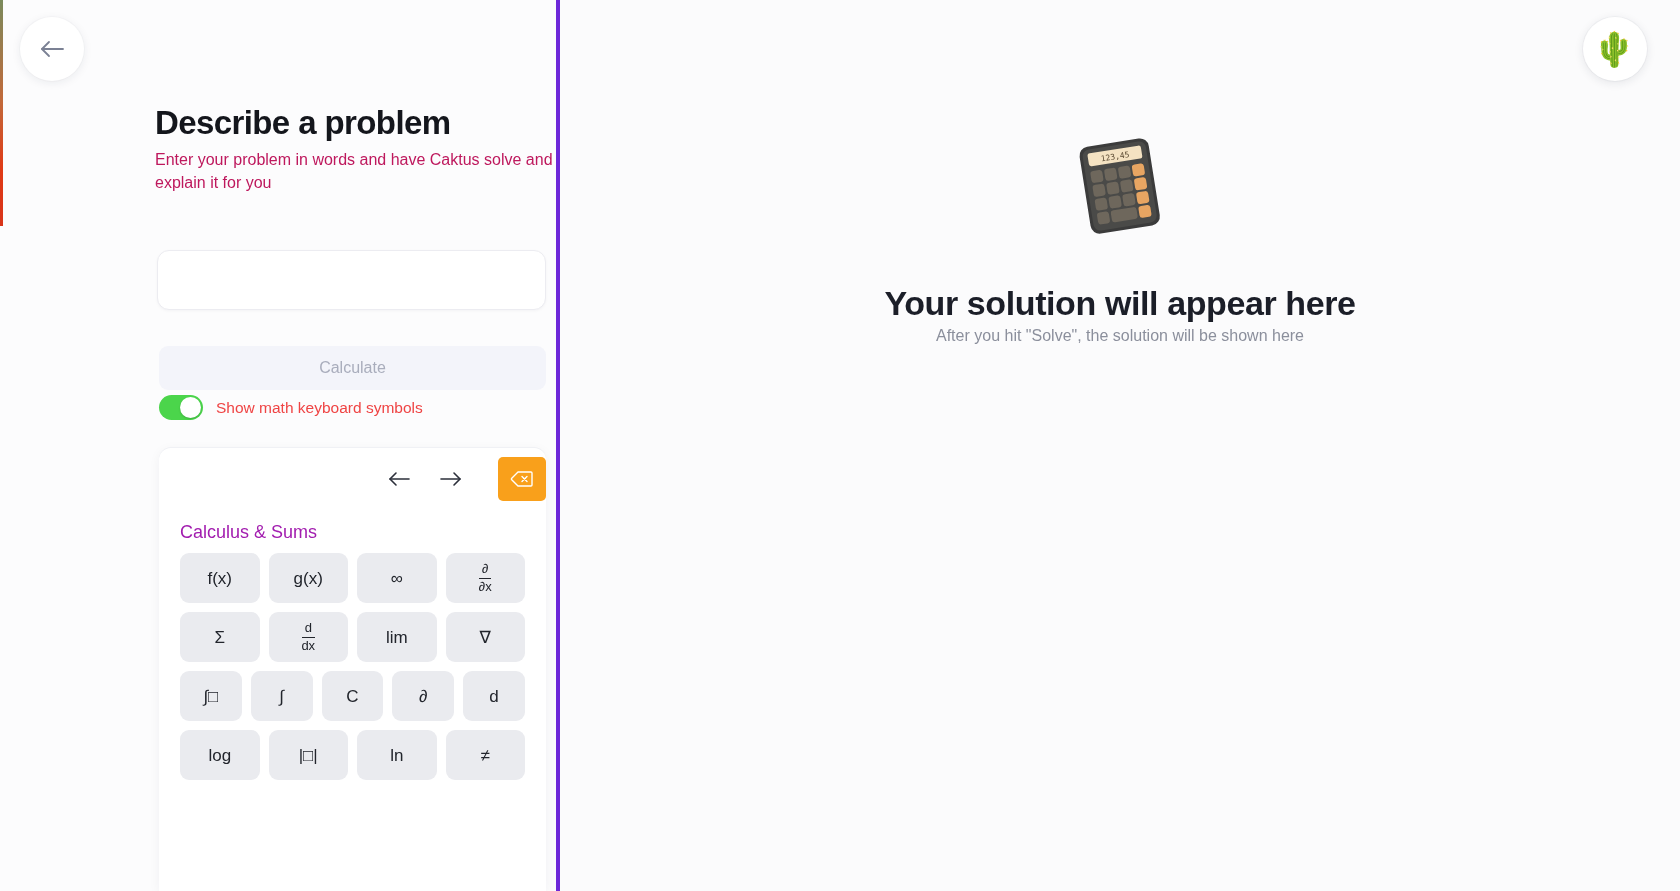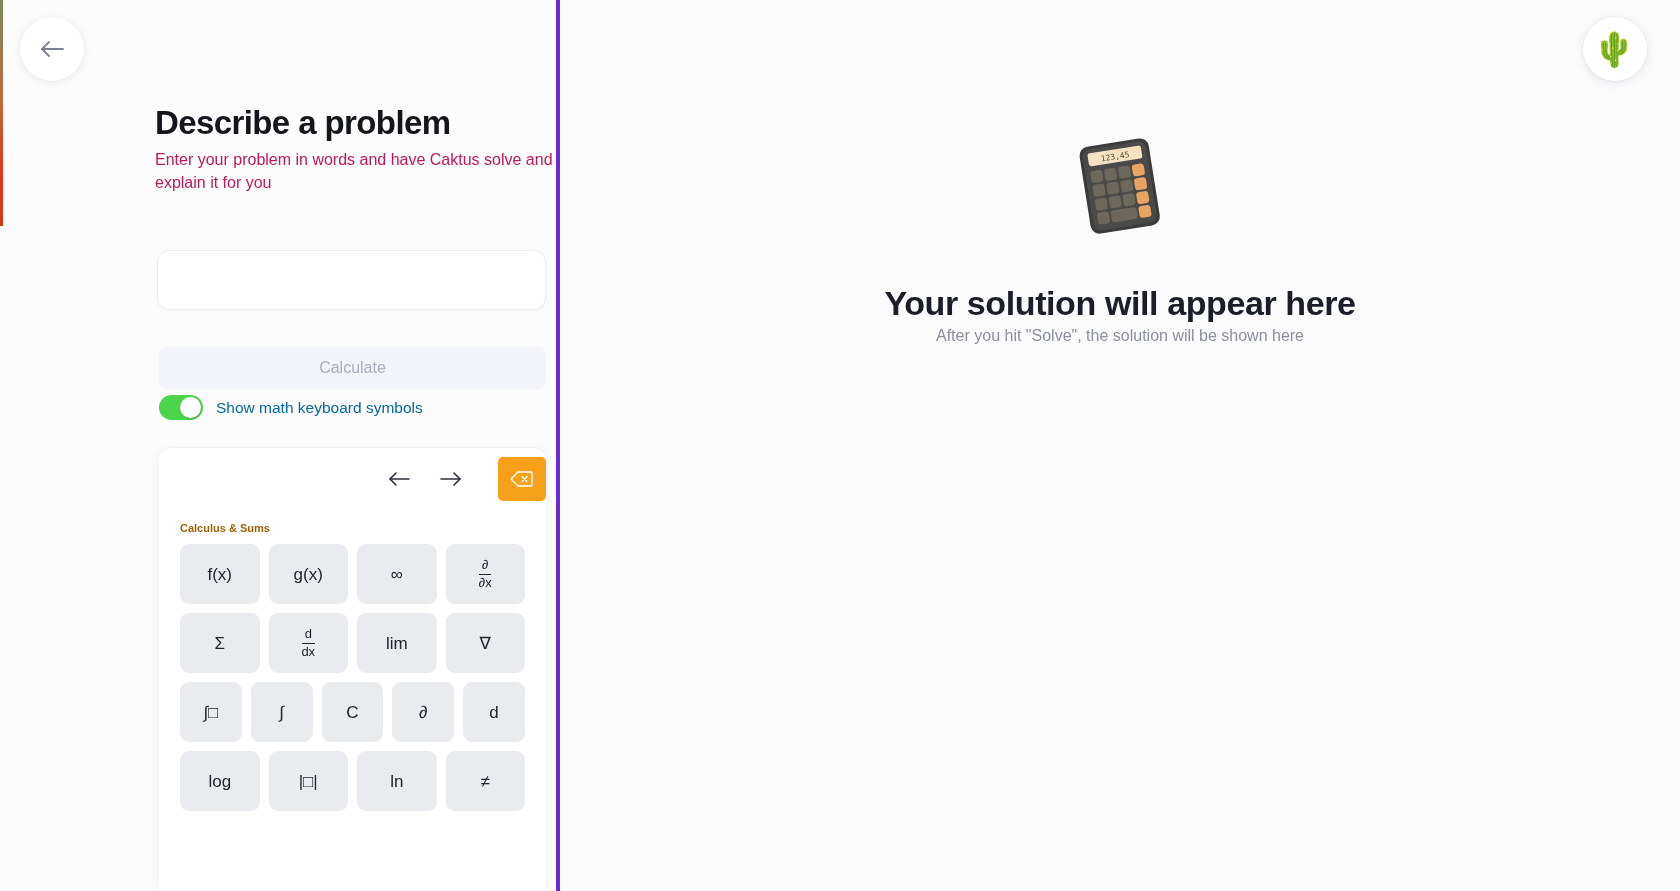--- a/index.html
+++ b/index.html
@@ -138,21 +138,21 @@
   .toggle-knob {
     position: absolute;
     right: 2px; top: 2px;
     width: 21px; height: 21px;
     border-radius: 50%;
     background: #ffffff;
     box-shadow: 0 1px 2px rgba(0,0,0,0.18);
   }
   .toggle-label {
     font-size: 15.5px;
-    color: #0369a1;
+    color: #ef4444;
   }
 
   
   .keyboard {
     position: absolute;
     left: 159px; top: 448px;
     width: 387px;
     height: 443px;
     background: #ffffff;
     border-radius: 12px 12px 0 0;
@@ -183,34 +183,33 @@
     border: none;
     border-radius: 5px;
     display: flex;
     align-items: center;
     justify-content: center;
     cursor: pointer;
     color: #ffffff;
   }
 
   .kb-section-title {
-    font-size: 11px;
-    color: #a16207;
+    font-size: 18px;
+    color: #a21caf;
     padding: 12px 0 10px 21px;
-    font-weight: bold;
   }
 
   .kb-row {
     display: flex;
     gap: 9px;
     padding: 0 21px 9px 21px;
   }
   .kb-key {
     flex: 1;
-    height: 60px;
+    height: 50px;
     background: #eaebef;
     border: none;
     border-radius: 9px;
     font-family: "Liberation Sans", sans-serif;
     font-size: 17px;
     color: #22252c;
     display: flex;
     align-items: center;
     justify-content: center;
     cursor: pointer;

